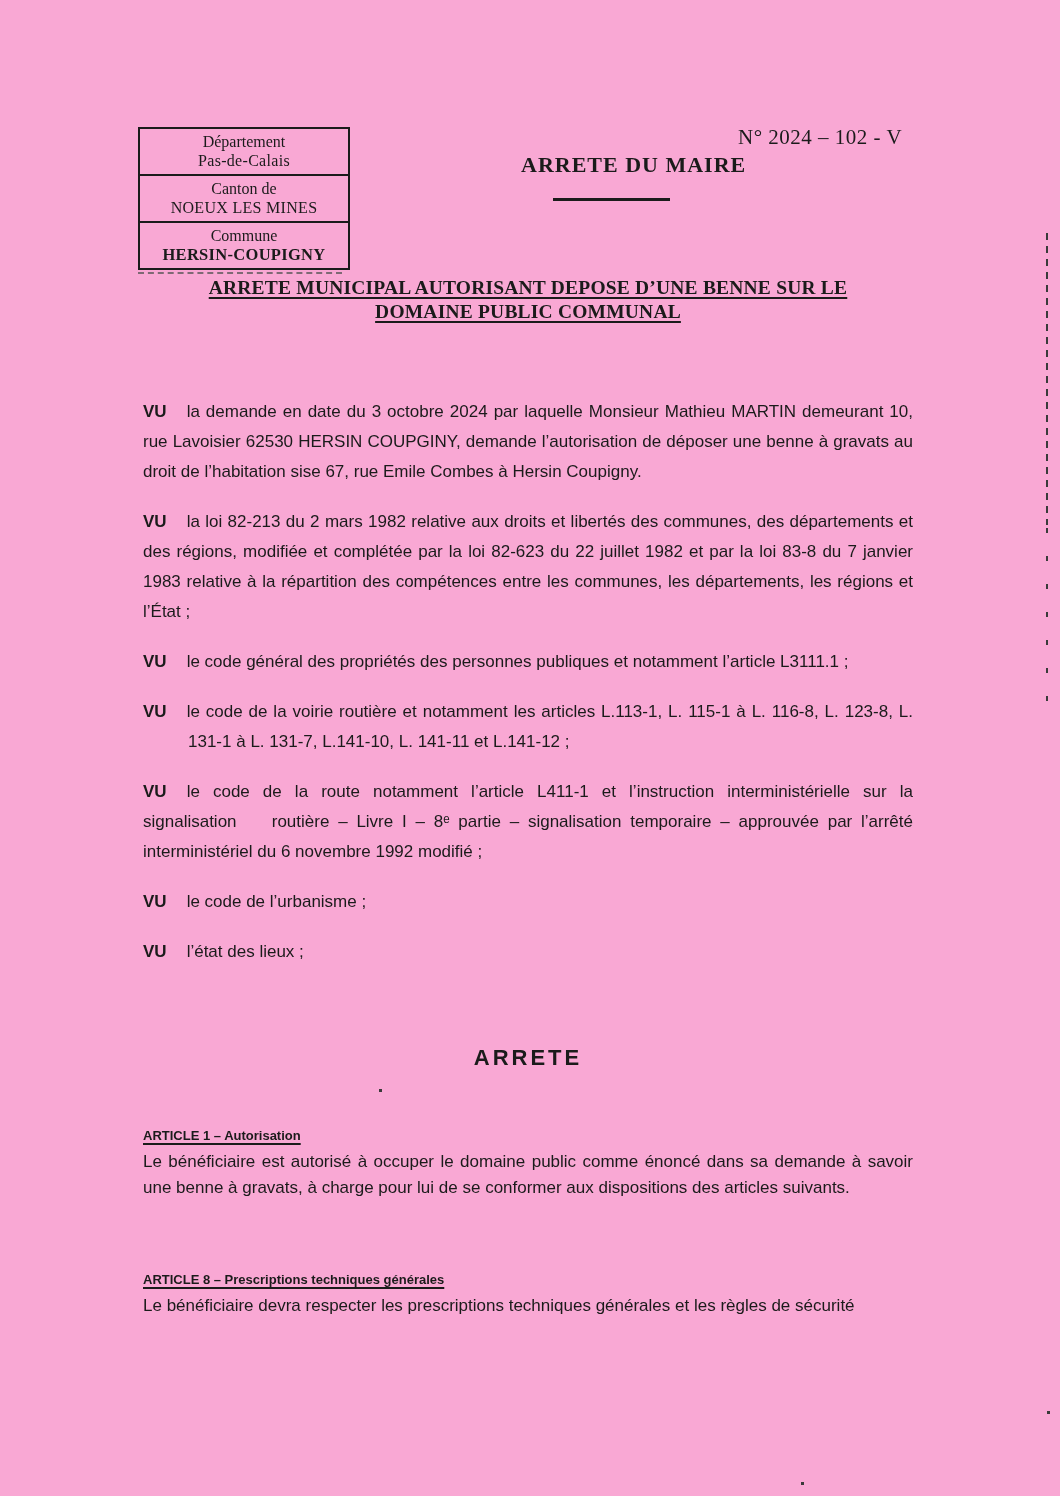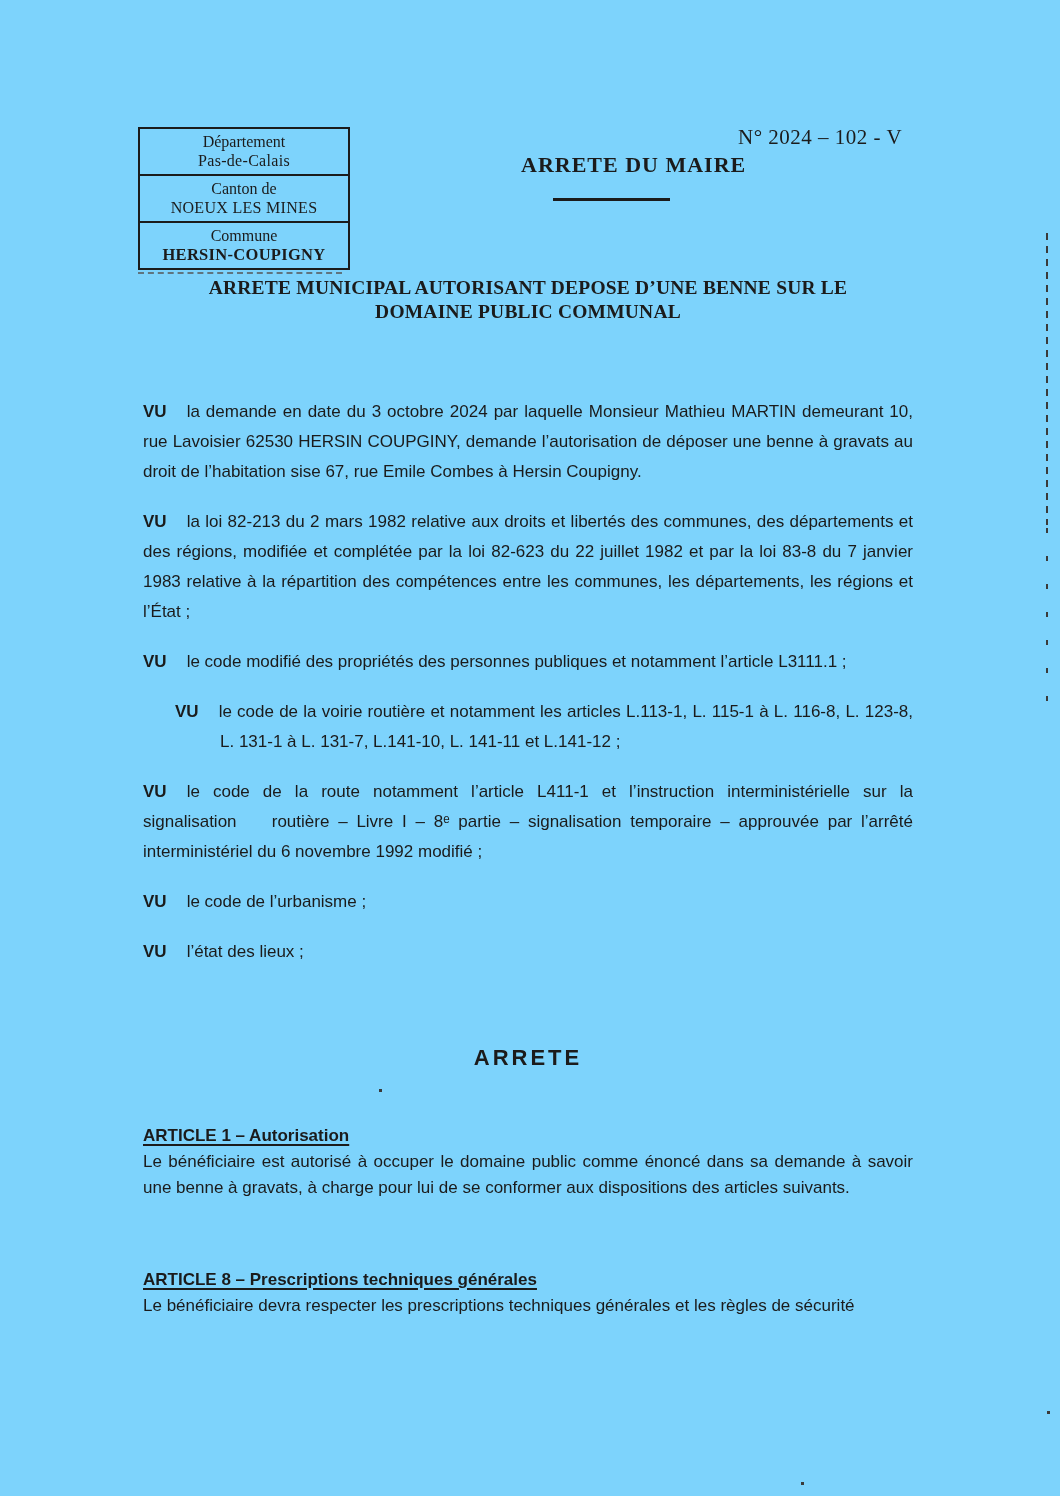--- a/index.html
+++ b/index.html
@@ -1,20 +1,20 @@
 <!DOCTYPE html>
 <html><head>
 <meta charset="utf-8">
 <style>
   html,body { margin:0; padding:0; background:#e8e8e8; }
   .page {
     position:relative;
     width:1060px; height:1496px;
     margin:0 auto;
-    background:#7dd3fc;
+    background:#f9a8d4;
     color:#1b1b1b;
     font-family:"Liberation Sans", sans-serif;
     overflow:hidden;
   }
 
   
   .letterhead {
     position:absolute; left:138px; top:127px; width:212px;
     border:2px solid #1b1b1b;
     box-sizing:border-box;
@@ -50,48 +50,49 @@
 
   
   .doc-title {
     position:absolute; left:143px; top:276px; width:770px;
     text-align:center;
     font-family:"Liberation Serif", serif;
     font-weight:bold; font-size:19.5px; line-height:24px;
     letter-spacing:.2px;
   }
   .doc-title .tl {
+    text-decoration:underline;
     text-decoration-thickness:2px;
     text-underline-offset:3px;
   }
 
   
   .body-block {
     position:absolute; left:143px; top:397px; width:770px;
     font-size:17px; line-height:30px;
     text-align:justify;
   }
   .vu-p { margin:0 0 20px 0; }
   .vu-label { font-weight:bold; }
   .vu-gap { display:inline-block; width:20px; }
-  .vu-p.hang { padding-left:45px; text-indent:-45px;margin-left:32px; }
+  .vu-p.hang { padding-left:45px; text-indent:-45px; }
 
   
   .arrete-heading {
     position:absolute; left:143px; top:1045px; width:770px;
     text-align:center;
     font-weight:bold; font-size:22px; letter-spacing:3px;
   }
 
   
   .article { position:absolute; left:143px; width:770px; font-size:17px; line-height:26px; }
   .article-1 { top:1123px; }
   .article-2 { top:1267px; }
   .article h3 {
-    margin:0; font-size:17px; line-height:26px; font-weight:bold;
+    margin:0; font-size:13px; line-height:26px; font-weight:bold;
     text-decoration:underline; text-decoration-thickness:2px; text-underline-offset:3px;
   }
   .article p { margin:0; text-align:justify; }
 
   
   .scan-vline-1 {
     position:absolute; left:1046px; top:233px; width:2px; height:292px;
     background:repeating-linear-gradient(to bottom, #3a3a3a 0 7px, transparent 7px 13px);
   }
   .scan-vline-2 {
@@ -131,21 +132,21 @@
     <span class="tl">ARRETE MUNICIPAL AUTORISANT DEPOSE D’UNE BENNE SUR LE</span><br>
     <span class="tl">DOMAINE PUBLIC COMMUNAL</span>
   </div>
 
   <div class="body-block">
     <p class="vu-p"><span class="vu-label">VU</span><span class="vu-gap"></span><span>la demande en date du 3 octobre 2024 par laquelle Monsieur Mathieu MARTIN demeurant 10, rue Lavoisier 62530 HERSIN COUPGINY, demande l’autorisation de déposer une benne à gravats au droit de l’habitation sise 67, rue Emile Combes à Hersin Coupigny.</span></p>
 
     <p class="vu-p"><span class="vu-label">VU</span><span class="vu-gap"></span><span>la loi 82-213 du 2 mars 1982 relative aux droits et libertés des communes, des départements et des régions, modifiée et complétée par la loi 82-623 du 22 juillet 1982 et par la loi 83-8 du 7 janvier 1983 relative à la répartition des compétences entre les communes, les départements, les régions et l’État ;</span></p>
 
 
-    <p class="vu-p"><span class="vu-label">VU</span><span class="vu-gap"></span><span>le code modifié des propriétés des personnes publiques et notamment l’article L3111.1 ;</span></p>
+    <p class="vu-p"><span class="vu-label">VU</span><span class="vu-gap"></span><span>le code général des propriétés des personnes publiques et notamment l’article L3111.1 ;</span></p>
 
     <p class="vu-p hang"><span class="vu-label">VU</span><span class="vu-gap"></span><span>le code de la voirie routière et notamment les articles L.113-1, L. 115-1 à L. 116-8, L. 123-8, L. 131-1 à L. 131-7, L.141-10, L. 141-11 et L.141-12 ;</span></p>
 
     <p class="vu-p"><span class="vu-label">VU</span><span class="vu-gap"></span><span>le code de la route notamment l’article L411-1 et l’instruction interministérielle sur la signalisation&nbsp;&nbsp;&nbsp;&nbsp;routière – Livre I – 8ᵉ partie – signalisation temporaire – approuvée par l’arrêté interministériel du 6 novembre 1992 modifié ;</span></p>
 
     <p class="vu-p"><span class="vu-label">VU</span><span class="vu-gap"></span><span>le code de l’urbanisme ;</span></p>
 
     <p class="vu-p"><span class="vu-label">VU</span><span class="vu-gap"></span><span>l’état des lieux ;</span></p>
   </div>
 

